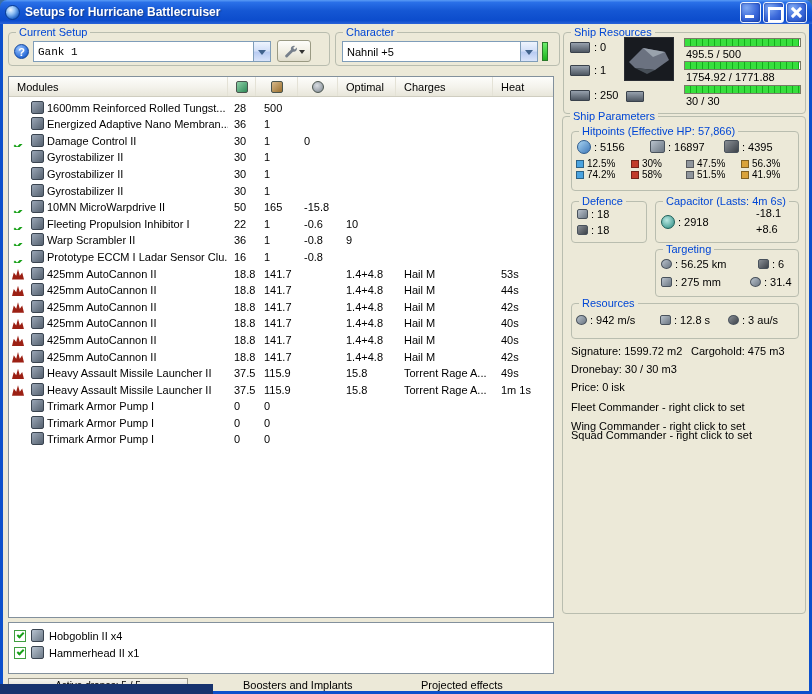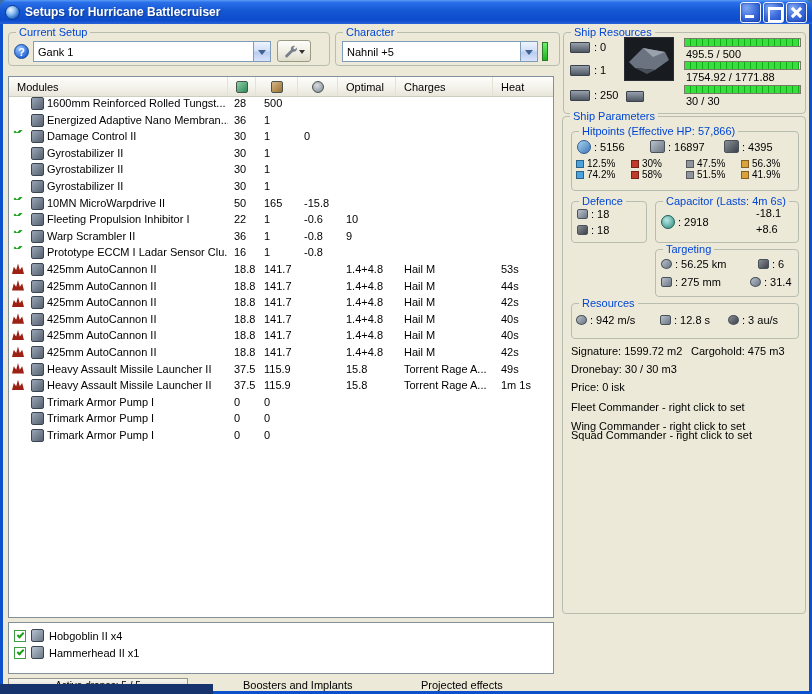--- a/index.html
+++ b/index.html
@@ -61,21 +61,21 @@
   .thead { display:flex; height:20px; background:linear-gradient(180deg,#fdfdfb,#f3f2eb 55%,#e8e6da); border-bottom:1px solid #cfcdc0; align-items:center; }
   .hc { height:100%; display:flex; align-items:center; border-right:1px solid #e4e2d6; }
   .h-first{ width:219px; padding-left:8px; } .h-cpu{ width:28px; justify-content:center; } .h-pg{ width:42px; justify-content:center; }
   .h-cap{ width:40px; justify-content:center; } .h-opt{ width:58px; padding-left:8px; } .h-chg{ width:97px; padding-left:8px; }
   .h-ht{ width:60px; padding-left:8px; border-right:none; }
   .hicon { width:12px; height:12px; border-radius:2px; border:1px solid #4a554f; background:linear-gradient(135deg,#9fb3a8,#5d7468); }
   .hicon.cpu { background:linear-gradient(135deg,#8fd0a8,#2f8a58); }
   .hicon.pg  { background:linear-gradient(135deg,#d8b98a,#9a6f2e); }
   .hicon.cap { border-radius:50%; background:radial-gradient(circle at 40% 35%,#d8dde2,#7c858e); }
   .tbody { }
-  .trow { display:flex; height:16.6px; align-items:flex-start; }
+  .trow { display:flex; height:16.6px; align-items:flex-end; }
   .tc { white-space:nowrap; overflow:hidden; }
   .c-st{ width:18px; display:flex; justify-content:center; } .c-ic{ width:20px; display:flex; justify-content:center; }
   .c-nm{ width:181px; } .c-cpu{ width:28px; padding-left:6px; } .c-pg{ width:42px; padding-left:8px; }
   .c-cap{ width:40px; padding-left:6px; } .c-opt{ width:58px; padding-left:8px; } .c-chg{ width:97px; padding-left:8px; }
   .c-ht{ width:60px; padding-left:8px; }
   .mod-icon { display:inline-block; width:13px; height:13px; border-radius:2px; border:1px solid #3a4450;
     background:linear-gradient(135deg,#9aa6b6,#55616f); }
   .chk { display:inline-block; width:9px; height:5px; border-left:2px solid #17a017; border-bottom:2px solid #17a017;
     transform:rotate(-45deg); margin-top:-2px; }
   .oh { display:inline-block; width:12px; height:11px; background:#9c2014;
@@ -122,21 +122,21 @@
     <span class="tb-btn close"></span>
   </div>
 
   <div class="content">
 
     <div class="gbox" style="left:5px;top:8px;width:322px;height:34px;">
       <span class="glabel">Current Setup</span>
       <span class="help" style="left:5px;top:11px;">
           <span>?</span>
         </span>
-      <div class="combo" style="left:24px;top:8px;width:238px;">
+      <div class="combo" style="left:24px;top:8px;width:238px;font-family:Liberation Mono, monospace;">
         <span class="combo-text">Gank 1</span>
         <span class="arrowbtn"></span>
       </div>
       <div class="toolbtn" style="left:268px;top:7px;">
         <svg width="14" height="14" viewBox="0 0 16 16">
             <path d="M13.8 2.2a3.6 3.6 0 0 0-4.7 4.3L3 12.6a1.6 1.6 0 1 0 2.3 2.3l6.1-6.1a3.6 3.6 0 0 0 4.3-4.7L13.4 6.4 11.5 4.5z" fill="#77808c"></path>
           </svg>
         <span class="dd"></span>
       </div>
     </div>

